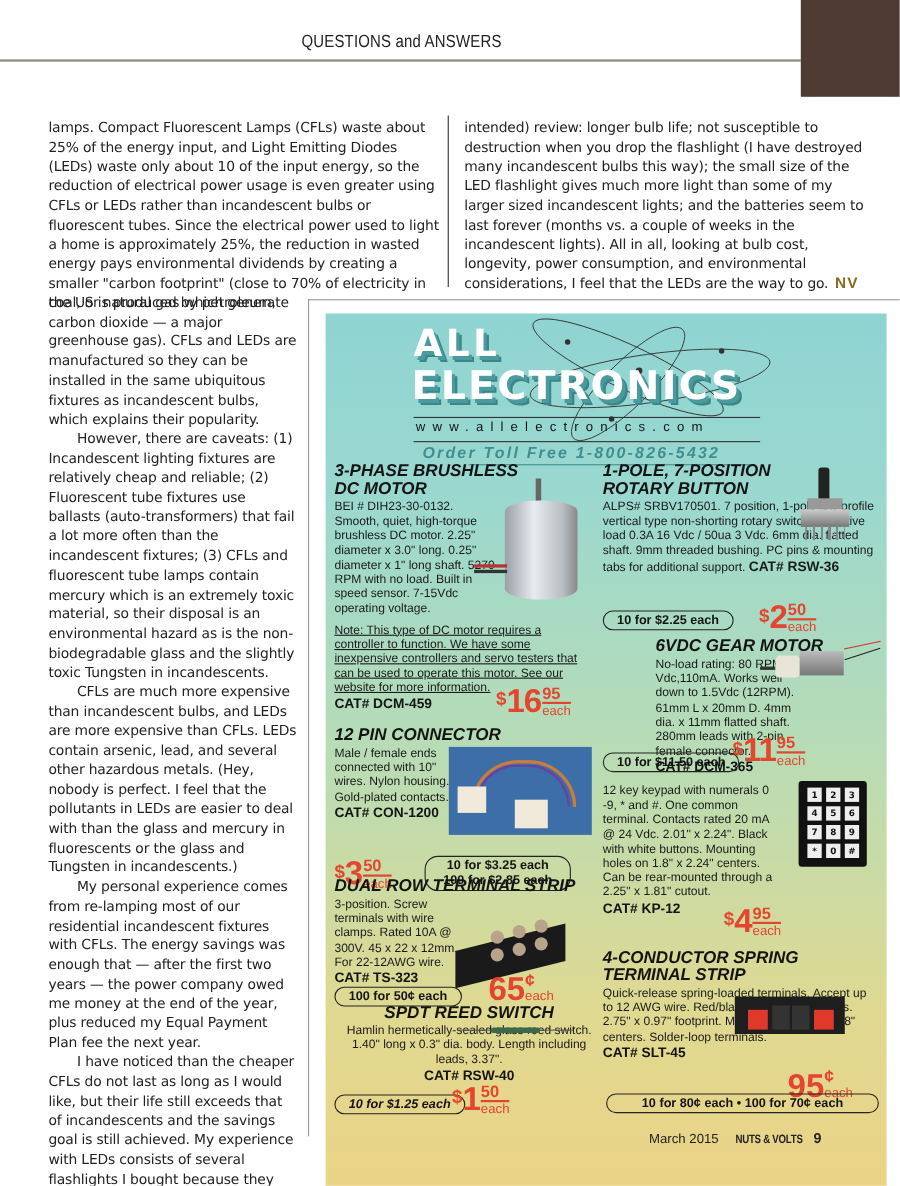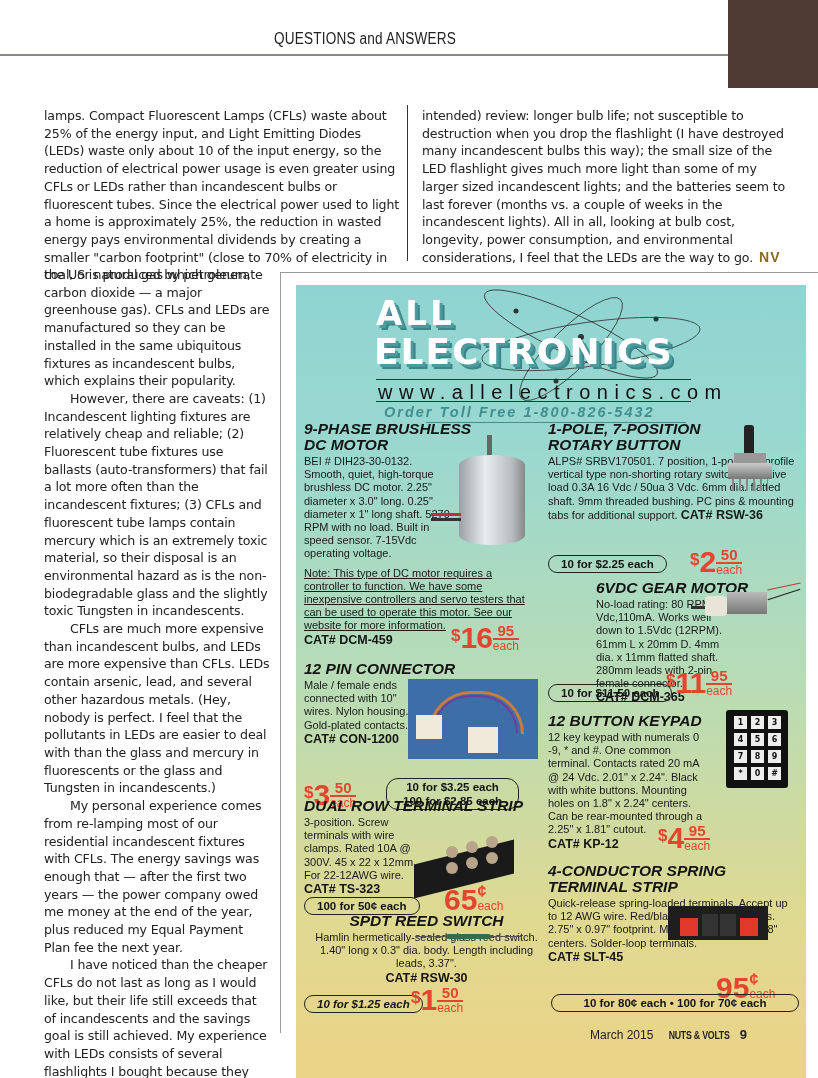--- a/index.html
+++ b/index.html
@@ -17,34 +17,34 @@
   .indent{text-indent:26px;}
   .nv{font-family:"Liberation Sans",sans-serif;font-weight:bold;color:#8b6a1f;font-size:14px;margin-left:6px;letter-spacing:1px;}
 
   .ad-frame{position:absolute;left:280px;top:272px;width:538px;height:760px;border-left:1px solid #999;border-top:1px solid #999;}
   .ad{position:absolute;left:296px;top:285px;width:510px;height:904px;background:linear-gradient(180deg,#8fd4d2 0%,#9ad8cf 18%,#b9dcb4 45%,#dfd991 70%,#f4cf7f 100%);font-family:"Liberation Sans",sans-serif;color:#141414;overflow:hidden;}
 
   .logo{position:absolute;left:70px;top:8px;width:360px;height:122px;}
   .logo-all{position:absolute;left:10px;top:0;font-family:"DejaVu Sans",sans-serif;font-weight:bold;font-size:34px;color:#fff;letter-spacing:3px;text-shadow:3px 3px 0 #4a9a9e,5px 5px 0 #3c8589;}
   .logo-elec{position:absolute;left:8px;top:38px;font-family:"DejaVu Sans",sans-serif;font-weight:bold;font-size:36px;color:#fff;letter-spacing:2px;text-shadow:3px 3px 0 #4a9a9e,5px 5px 0 #3c8589;}
   .logo-rule1{position:absolute;left:10px;top:86px;width:315px;height:1px;background:#333;}
-  .logo-url{position:absolute;left:12px;top:88px;width:320px;font-size:20px;letter-spacing:6.5px;color:#111;}
+  .logo-url{position:absolute;left:12px;top:88px;width:320px;font-size:12px;letter-spacing:6.5px;color:#111;}
   .logo-rule2{position:absolute;left:10px;top:108px;width:315px;height:1px;background:#333;}
   .logo-phone{position:absolute;left:18px;top:111px;font-size:14.5px;font-style:italic;font-weight:bold;letter-spacing:2px;color:#3f8f92;}
   .logo-rule3{position:absolute;left:60px;top:129px;width:260px;height:1px;background:#3f8f92;}
   .atom{position:absolute;left:90px;top:-4px;width:260px;height:125px;}
 
   .prod{position:absolute;}
   .ptitle{font-weight:bold;font-style:italic;font-size:15.5px;line-height:16px;margin:0 0 2px 0;color:#141414;}
   .pdesc{font-size:11px;line-height:13.2px;color:#1a1a1a;}
   .pcat{font-weight:bold;font-size:12.5px;line-height:14px;}
   .price{position:absolute;color:#e4452e;font-weight:bold;font-family:"Liberation Sans",sans-serif;}
   .price .d{font-size:17px;vertical-align:top;position:relative;top:3px;}
   .price .w{font-size:30px;line-height:30px;letter-spacing:-1px;}
-  .price .c{display:inline-block;vertical-align:top;text-align:center;margin-left:1px;}
+  .price .c{display:inline-block;vertical-align:top;text-align:left;margin-left:1px;}
   .price .c .cents{display:block;font-size:15px;line-height:15px;border-bottom:2px solid #e4452e;}
   .price .c .each{display:block;font-size:12px;font-weight:normal;line-height:13px;}
   .price .cent{font-size:30px;line-height:30px;}
   .price .csym{display:inline-block;vertical-align:top;font-size:12px;line-height:13px;text-align:left;font-weight:normal;}
   .pill{position:absolute;border:1px solid #222;border-radius:12px;font-weight:bold;font-size:11.5px;line-height:14px;padding:1px 12px;background:transparent;white-space:nowrap;text-align:center;}
 
   .img{position:absolute;}
   .footer{position:absolute;top:1027px;left:590px;font-family:"Liberation Sans",sans-serif;font-size:12px;color:#222;white-space:nowrap;}
   .footer .brand{font-weight:bold;font-size:11px;letter-spacing:-0.3px;margin-left:8px;transform:scaleX(0.8);display:inline-block;}
   .footer .pg{font-weight:bold;font-size:13px;margin-left:2px;}
@@ -84,21 +84,21 @@
     <div class="logo-all">ALL</div>
     <div class="logo-elec">ELECTRONICS</div>
     <div class="logo-rule1"></div>
     <div class="logo-url">www.allelectronics.com</div>
     <div class="logo-rule2"></div>
     <div class="logo-phone">Order Toll Free  1-800-826-5432</div>
     <div class="logo-rule3"></div>
   </div>
 
   <div class="prod" style="left:8px;top:136px;width:235px;">
-    <div class="ptitle"><span>9-PHASE BRUSHLESS</span><br><span>DC MOTOR</span></div>
+    <div class="ptitle"><span>3-PHASE BRUSHLESS</span><br><span>DC MOTOR</span></div>
     <div class="pdesc" style="width:150px;">BEI # DIH23-30-0132. Smooth, quiet, high-torque brushless DC motor. 2.25" diameter x 3.0" long. 0.25" diameter x 1" long shaft. 5270 RPM with no load. Built in speed sensor. 7-15Vdc operating voltage.</div>
     <div class="pdesc" style="margin-top:6px;text-decoration:underline;">Note: This type of DC motor requires a controller to function. We have some inexpensive controllers and servo testers  that can be used to operate this motor. See our website for more information.</div>
     <div class="pcat">CAT# DCM-459</div>
   </div>
   <div class="img" style="left:155px;top:150px;width:80px;height:110px;">
     <div style="position:absolute;left:36px;top:0;width:5px;height:24px;background:#666;"></div>
     <div style="position:absolute;left:8px;top:20px;width:66px;height:90px;border-radius:32px/10px;background:linear-gradient(90deg,#9aa0a6,#e8ecef 40%,#b8bdc2 80%,#888);"></div>
     <div style="position:absolute;left:-20px;top:78px;width:30px;height:3px;background:#b33;"></div>
     <div style="position:absolute;left:-20px;top:83px;width:30px;height:3px;background:#333;"></div>
   </div>
@@ -140,21 +140,20 @@
   <div class="img" style="left:112px;top:394px;width:130px;height:80px;background:#3d6ea8;">
     <div style="position:absolute;left:20px;top:12px;width:90px;height:40px;border:3px solid #c87d3a;border-bottom:none;border-radius:45px 45px 0 0;"></div>
     <div style="position:absolute;left:24px;top:16px;width:82px;height:36px;border:2px solid #6a3fa0;border-bottom:none;border-radius:41px 41px 0 0;"></div>
     <div style="position:absolute;left:8px;top:36px;width:26px;height:24px;background:#f1eadb;"></div>
     <div style="position:absolute;left:60px;top:48px;width:30px;height:26px;background:#f1eadb;"></div>
   </div>
   <div class="price" style="left:8px;top:495px;"><span class="d">$</span><span class="w">3</span><span class="c"><span class="cents">50</span><span class="each">each</span></span></div>
   <div class="pill" style="left:90px;top:493px;padding:1px 16px;"><span>10 for $3.25 each</span><br><span>100 for $2.85 each</span></div>
 
   <div class="prod" style="left:252px;top:428px;width:250px;">
-    <div class="ptitle">12 BUTTON KEYPAD</div>
     <div class="pdesc"><span style="display:inline-block;width:160px;">12 key keypad with numerals 0 -9, * and #. One common terminal. Contacts rated 20 mA @ 24 Vdc. 2.01" x 2.24". Black with white buttons. Mounting holes on 1.8" x 2.24" centers. Can be rear-mounted through a 2.25" x 1.81" cutout.</span></div>
     <div class="pcat">CAT# KP-12</div>
   </div>
   <div class="img" style="left:430px;top:425px;width:62px;height:78px;background:#111;border-radius:3px;">
     <div id="keypad-grid" style="position:absolute;left:8px;top:6px;display:grid;grid-template-columns:repeat(3,13px);grid-gap:4px 4px;">
         <span style="display: block; width: 13px; height: 13px; background: rgb(238, 238, 238); color: rgb(17, 17, 17); font: bold 8px / 13px &quot;DejaVu Sans&quot;, sans-serif; text-align: center;">1</span>
         <span style="display: block; width: 13px; height: 13px; background: rgb(238, 238, 238); color: rgb(17, 17, 17); font: bold 8px / 13px &quot;DejaVu Sans&quot;, sans-serif; text-align: center;">2</span>
         <span style="display: block; width: 13px; height: 13px; background: rgb(238, 238, 238); color: rgb(17, 17, 17); font: bold 8px / 13px &quot;DejaVu Sans&quot;, sans-serif; text-align: center;">3</span>
         <span style="display: block; width: 13px; height: 13px; background: rgb(238, 238, 238); color: rgb(17, 17, 17); font: bold 8px / 13px &quot;DejaVu Sans&quot;, sans-serif; text-align: center;">4</span>
         <span style="display: block; width: 13px; height: 13px; background: rgb(238, 238, 238); color: rgb(17, 17, 17); font: bold 8px / 13px &quot;DejaVu Sans&quot;, sans-serif; text-align: center;">5</span>
@@ -196,21 +195,21 @@
     <div style="position:absolute;left:34px;top:8px;width:16px;height:22px;background:#333;"></div>
     <div style="position:absolute;left:52px;top:8px;width:16px;height:22px;background:#333;"></div>
     <div style="position:absolute;left:72px;top:12px;width:18px;height:18px;background:#e0382a;"></div>
   </div>
   <div class="price" style="left:420px;top:688px;"><span class="cent">95</span><span class="csym"><span style="font-size:16px;font-weight:bold;">¢</span><br><span>each</span></span></div>
   <div class="pill" style="left:255px;top:709px;width:222px;">10 for 80¢ each  •  100 for 70¢ each</div>
 
   <div class="prod" style="left:8px;top:628px;width:245px;text-align:center;">
     <div class="ptitle">SPDT REED SWITCH</div>
     <div class="pdesc">Hamlin hermetically-sealed glass reed switch. 1.40" long x 0.3" dia. body. Length including leads, 3.37".</div>
-    <div class="pcat">CAT# RSW-30</div>
+    <div class="pcat">CAT# RSW-40</div>
   </div>
   <div class="img" style="left:120px;top:648px;width:105px;height:8px;">
     <div style="position:absolute;left:0;top:3px;width:105px;height:1px;background:#555;"></div>
     <div style="position:absolute;left:30px;top:1px;width:45px;height:5px;background:#3a6a4a;border-radius:3px;"></div>
   </div>
   <div class="pill" style="left:8px;top:710px;font-style:italic;">10 for $1.25 each</div>
   <div class="price" style="left:115px;top:700px;"><span class="d">$</span><span class="w">1</span><span class="c"><span class="cents">50</span><span class="each">each</span></span></div>
 </div>
 
 <div class="footer">

